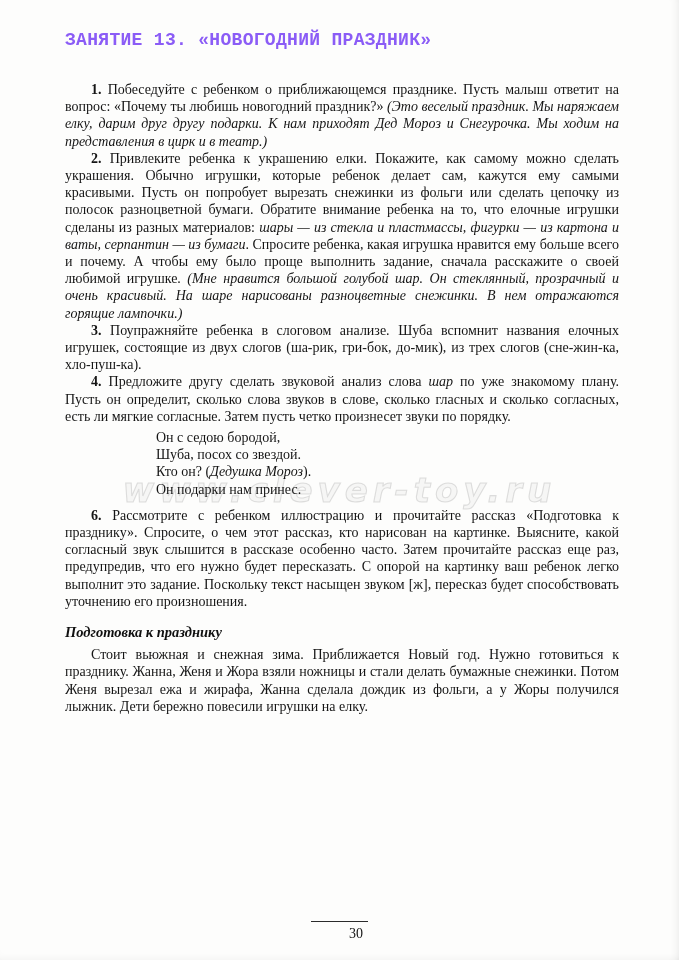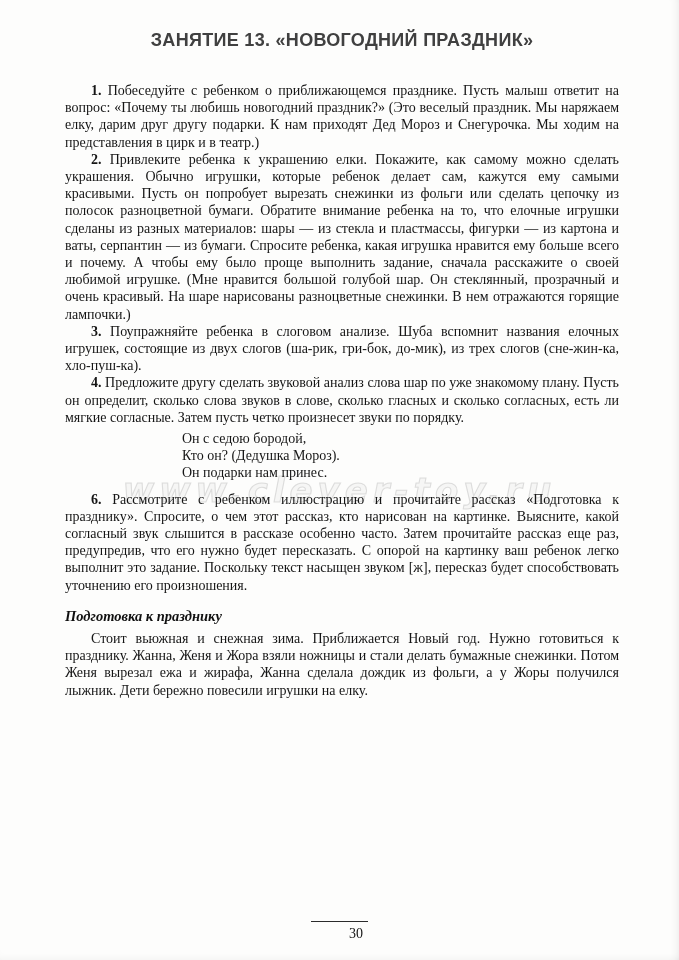--- a/index.html
+++ b/index.html
@@ -16,38 +16,38 @@
                 inset 0 -6px 8px -6px rgba(0,0,0,0.06);
   }
   .content {
     position: absolute;
     left: 65px;
     right: 60px;
     top: 30px;
   }
   .title {
     margin: 0 0 31px 0;
-    text-align: center;
-    font-family: Liberation Sans, sans-serif;
+    text-align: left;
+    font-family: Liberation Mono, monospace;
     font-weight: bold;
     font-size: 18px;
     letter-spacing: 0.3px;
-    color: #404040;
+    color: #8b5cf6;
   }
   .para {
     margin: 0;
     font-size: 14px;
     line-height: 17.2px;
     text-align: justify;
     text-indent: 26px;
   }
   .num { font-weight: bold; }
-  .it  { }
+  .it  { font-style: italic; }
   .riddle {
-    margin: 4px 0 9px 117px;
+    margin: 4px 0 9px 91px;
     font-size: 14px;
     line-height: 17.2px;
   }
   .story-heading {
     margin: 14px 0 5px 0;
     text-align: left;
     font-size: 14.5px;
     font-weight: bold;
     font-style: italic;
     color: #101010;
@@ -102,20 +102,21 @@
 
     <p class="para"><span class="num">2.</span><span> Привлеките ребенка к украшению елки. Покажите, как самому можно сделать украшения. Обычно игрушки, которые ребенок делает сам, кажутся ему самыми красивыми. Пусть он попробует вырезать снежинки из фольги или сделать цепочку из полосок разноцветной бумаги. Обратите внимание ребенка на то, что елочные игрушки сделаны из разных материалов: </span><span class="it">шары — из стекла и пластмассы, фигурки — из картона и ваты, серпантин — из бумаги</span><span>. Спросите ребенка, какая игрушка нравится ему больше всего и почему. А чтобы ему было проще выполнить задание, сначала расскажите о своей любимой игрушке. </span><span class="it">(Мне нравится большой голубой шар. Он стеклянный, прозрачный и очень красивый. На шаре нарисованы разноцветные снежинки. В нем отражаются горящие лампочки.)</span></p>
 
     <p class="para"><span class="num">3.</span><span> Поупражняйте ребенка в слоговом анализе. Шуба вспомнит названия елочных игрушек, состоящие из двух слогов (ша-рик, гри-бок, до-мик), из трех слогов (сне-жин-ка, хло-пуш-ка).</span></p>
 
     <p class="para"><span class="num">4.</span><span> Предложите другу сделать звуковой анализ слова </span><span class="it">шар</span><span> по уже знакомому плану. Пусть он определит, сколько слова звуков в слове, сколько гласных и сколько согласных, есть ли мягкие согласные. Затем пусть четко произнесет звуки по порядку.</span></p>
 
 
     <div class="riddle">
       <div>Он с седою бородой,</div>
+      <div>Шуба, посох со звездой.</div>
       <div><span>Кто он? (</span><span class="it">Дедушка Мороз</span><span>).</span></div>
       <div>Он подарки нам принес.</div>
     </div>
 
     <p class="para"><span class="num">6.</span><span> Рассмотрите с ребенком иллюстрацию и прочитайте рассказ «Подготовка к празднику». Спросите, о чем этот рассказ, кто нарисован на картинке. Выясните, какой согласный звук слышится в рассказе особенно часто. Затем прочитайте рассказ еще раз, предупредив, что его нужно будет пересказать. С опорой на картинку ваш ребенок легко выполнит это задание. Поскольку текст насыщен звуком [ж], пересказ будет способствовать уточнению его произношения.</span></p>
 
     <h2 class="story-heading">Подготовка к празднику</h2>
 
     <p class="para">Стоит вьюжная и снежная зима. Приближается Новый год. Нужно готовиться к празднику. Жанна, Женя и Жора взяли ножницы и стали делать бумажные снежинки. Потом Женя вырезал ежа и жирафа, Жанна сделала дождик из фольги, а у Жоры получился лыжник. Дети бережно повесили игрушки на елку.</p>
 

